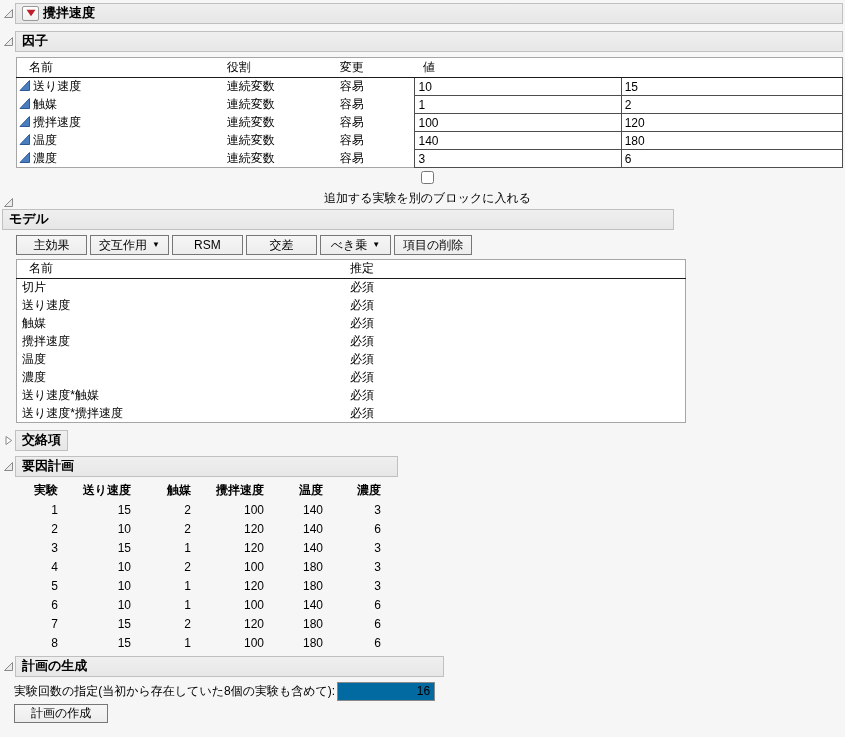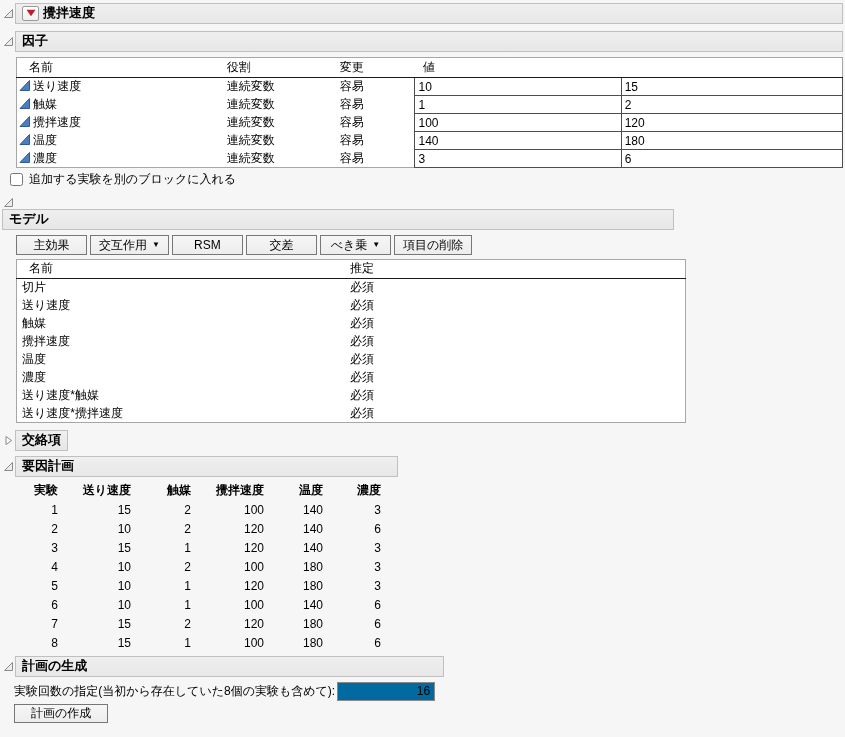--- a/index.html
+++ b/index.html
@@ -47,21 +47,21 @@
     font-weight: normal; text-align: left; height: 20px;
     border-bottom: 1px solid #1a1a1a; padding: 0 0 1px 4px;
   }
   .factors-table th.first { padding-left: 12px; }
   .factors-table td { height: 18px; padding: 0 0 0 4px; overflow: hidden; white-space: nowrap; }
   .factors-table td.namecell { padding-left: 2px; }
   .factors-table td.vcell { border: 1px solid #4d4d4d; padding-left: 3px; }
   .cicon { display: inline-block; width: 12px; margin-right: 2px; vertical-align: -1px; }
 
   
-  .chk-row { display: flex; align-items: center; gap: 6px; margin: 3px 0 0 10px; height: 17px; }
+  .chk-row { display: flex; align-items: center; gap: 6px; margin: 3px 0 0 10px; height: 17px; flex-direction: column; }
   .chk-row input { width: 13px; height: 13px; margin: 0; }
 
   
   .sec.closed .bar { flex: 0 0 auto; }
 
   
   .btn-row { display: flex; gap: 3px; margin: 5px 0 0 16px; }
   .btn {
     background: linear-gradient(#f6f6f6,#ededed);
     border: 1px solid #777777;

